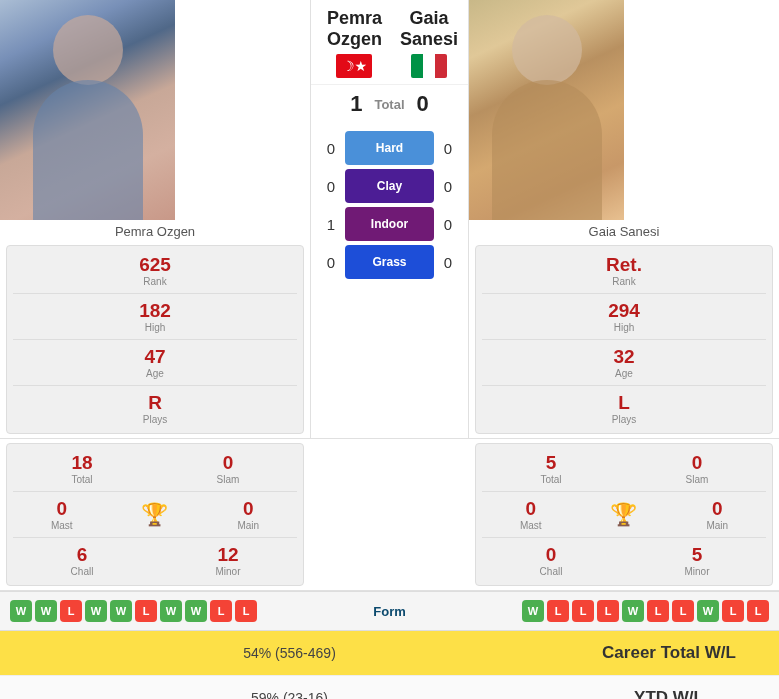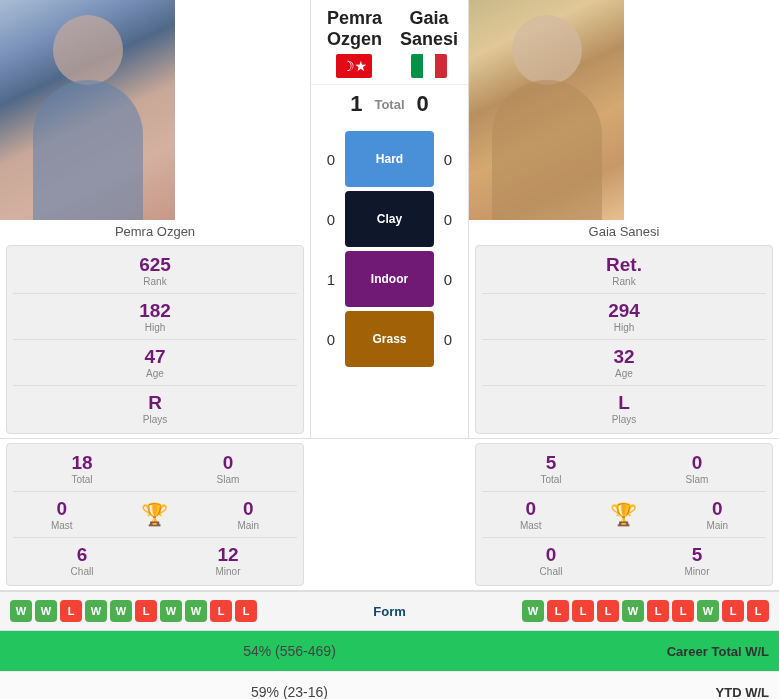--- a/index.html
+++ b/index.html
@@ -1,21 +1,21 @@
 <!DOCTYPE html>
 <html><head>
   <meta charset="utf-8">
   <style>
     * { box-sizing: border-box; margin: 0; padding: 0; }
     body { font-family: Arial, sans-serif; background: #f0f0f0; width: 779px; }
     .container { width: 779px; background: #fff; }
     .btn-hard { background: #4a90d9; }
-    .btn-clay { background: #0f172a; }
+    .btn-clay { background: #4c1d95; }
     .btn-indoor { background: #701a75; }
-    .btn-grass { background: #a16207; }
+    .btn-grass { background: #1d4ed8; }
 
     
     .form-section {
       display: flex;
       align-items: center;
       background: #f5f5f5;
       padding: 8px 10px;
       border-top: 1px solid #ddd;
       gap: 4px;
     }
@@ -44,25 +44,25 @@
 
     
     .stats-rows {
       border-top: 1px solid #ddd;
     }
     .stats-row {
       display: flex;
       align-items: center;
       padding: 12px 10px;
       border-bottom: 1px solid #eee;
-      background: #22c55e;
+      background: #fde047;
     }
     .stats-row:nth-child(even) { background: #fafafa; }
     .stats-row-left { flex: 1; text-align: center; font-size: 14px; color: #444; }
-    .stats-row-center { min-width: 200px; text-align: right; font-size: 13px; font-weight: bold; color: #333; }
+    .stats-row-center { min-width: 200px; text-align: center; font-size: 17px; font-weight: bold; color: #333; }
     .stats-row-right { flex: 1; text-align: center; font-size: 14px; color: #444; }
 
     
     .main-row {
       display: flex;
       border-bottom: 1px solid #e0e0e0;
     }
 
     .player-col-left {
       display: flex;
@@ -90,21 +90,21 @@
       display: flex;
       justify-content: space-around;
       padding: 2px 0;
     }
 
     .pstat {
       text-align: center;
       min-width: 52px;
       padding: 2px 4px;
     }
-    .pstat-val { font-size: 19px; font-weight: bold; color: #701a75; display: block; }
+    .pstat-val { font-size: 19px; font-weight: bold; color: #b91c1c; display: block; }
     .pstat-lbl { font-size: 10px; color: #888; display: block; }
 
     .panel-divider { height: 1px; background: #ddd; margin: 2px 4px; }
 
     
     .mid-col {
       flex: 1;
       display: flex;
       flex-direction: column;
       align-items: center;
@@ -120,21 +120,21 @@
     .surf-row {
       display: flex;
       align-items: center;
       justify-content: space-between;
       margin: 4px 0;
     }
     .surf-score { font-size: 15px; color: #333; width: 20px; text-align: center; }
     .surf-btn {
       flex: 1;
       margin: 0 4px;
-      padding: 21px 0;
+      padding: 10px 0;
       border-radius: 4px;
       text-align: center;
       font-size: 12px;
       font-weight: bold;
       color: #fff;
     }
 
     
     .photo-sim-left {
       width: 175px;

